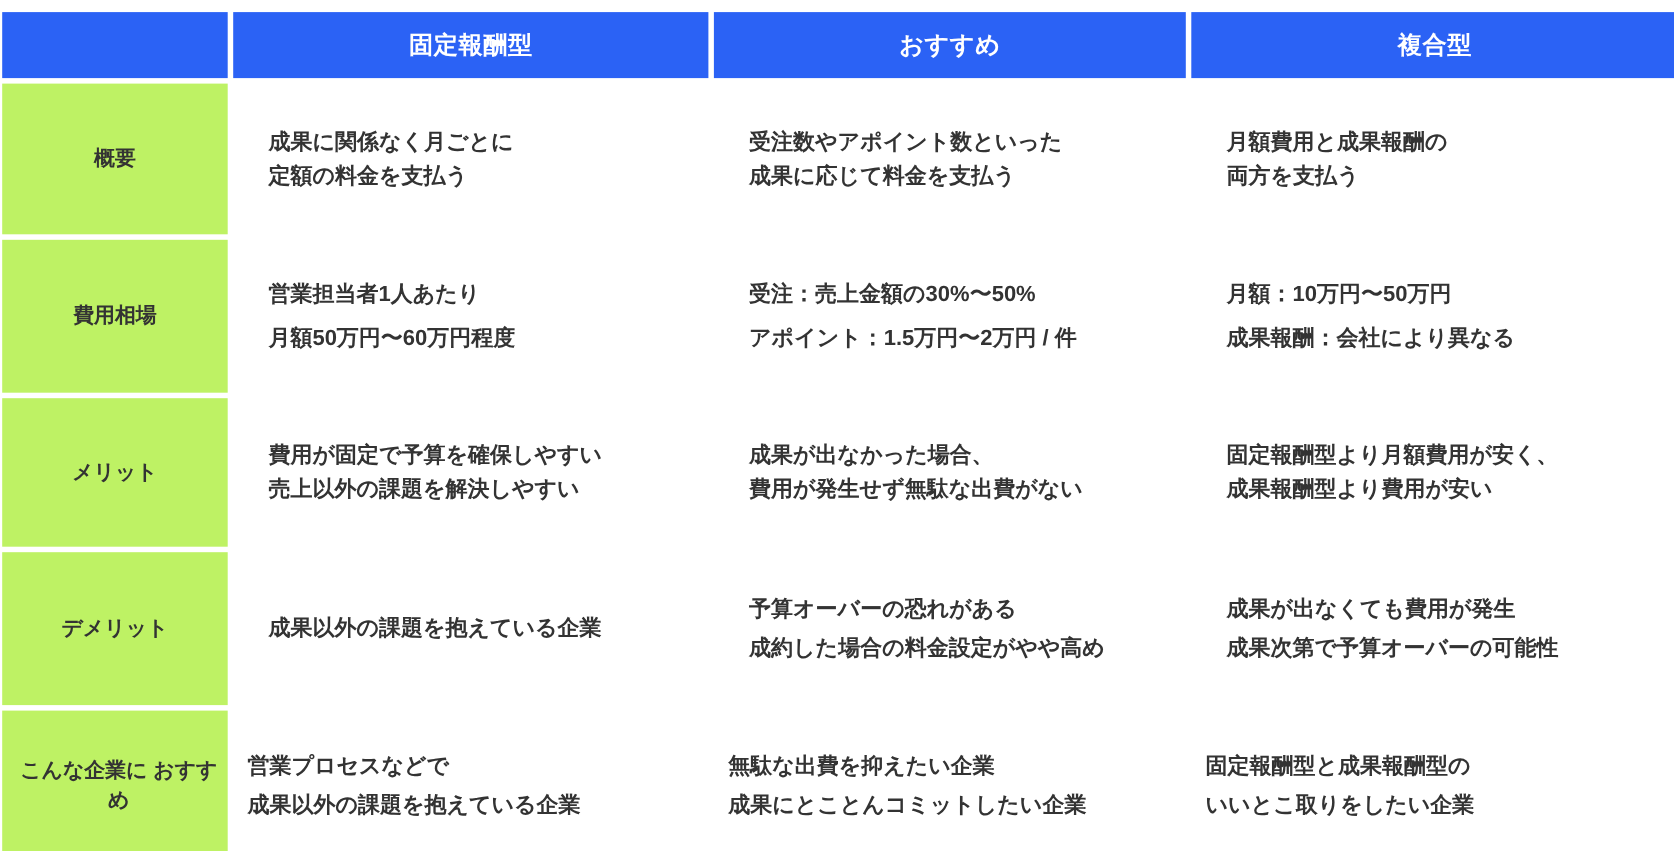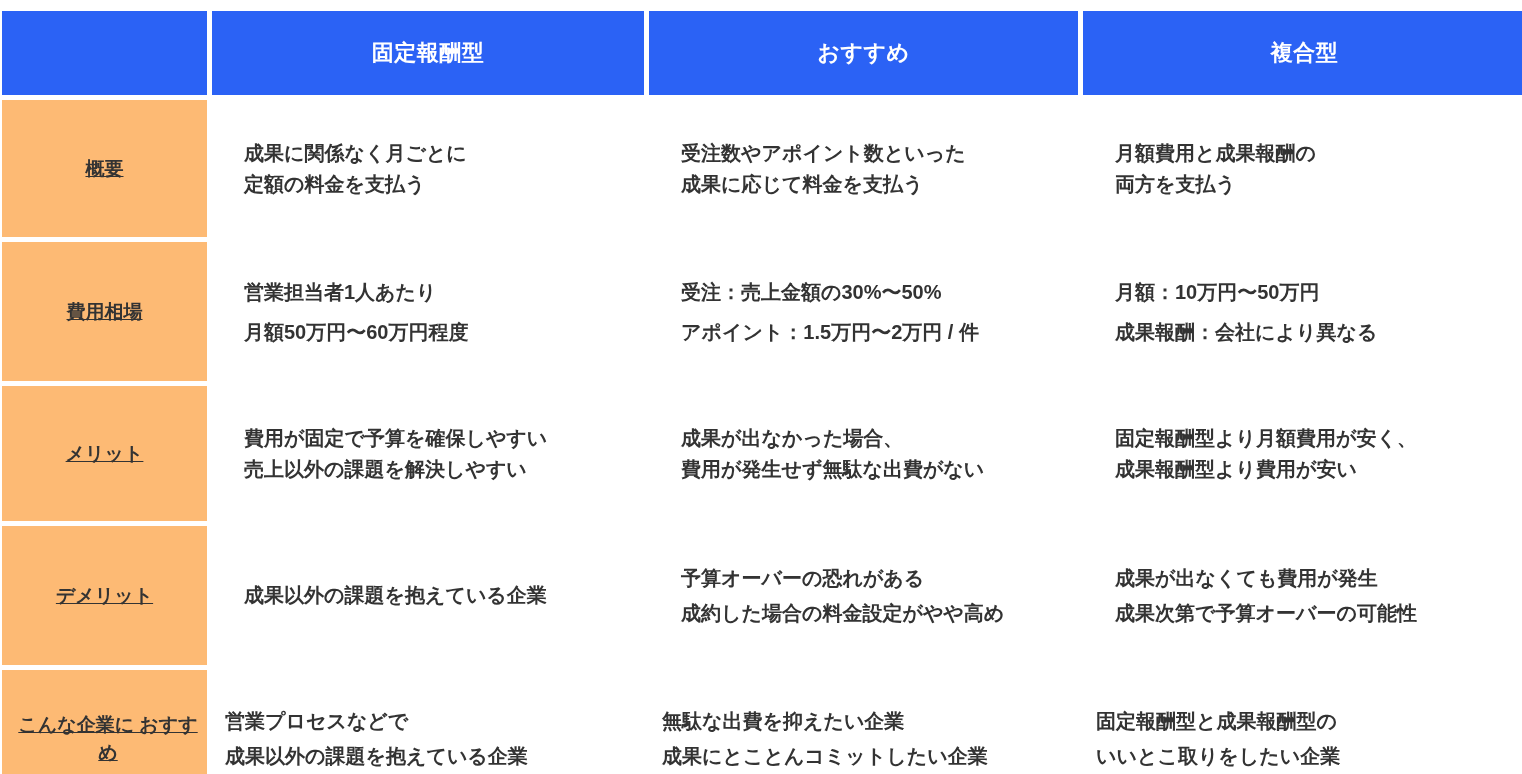--- a/index.html
+++ b/index.html
@@ -35,35 +35,34 @@
     height:52px;
   }
   th.hdr{
     background:#2b62f5;
     color:#ffffff;
     font-size:22px;
     font-weight:bold;
     letter-spacing:0.5px;
     text-align:center;
     vertical-align:middle;
-    padding:16px;
+    padding:4px;
     height:52px;
     border:0;
   }
   td.rowlabel{
-    background:#fdba74;
+    background:#bef264;
     color:#333333;
     font-size:19px;
     font-weight:bold;
     text-align:center;
     vertical-align:middle;
     line-height:1.45;
     padding:0 6px;
     border:0;
-    text-decoration:underline;
   }
   td.cell{
     background:#ffffff;
     color:#333333;
     font-size:20px;
     font-weight:bold;
     text-align:left;
     vertical-align:middle;
     line-height:1.55;
     padding:0 0 0 32px;

